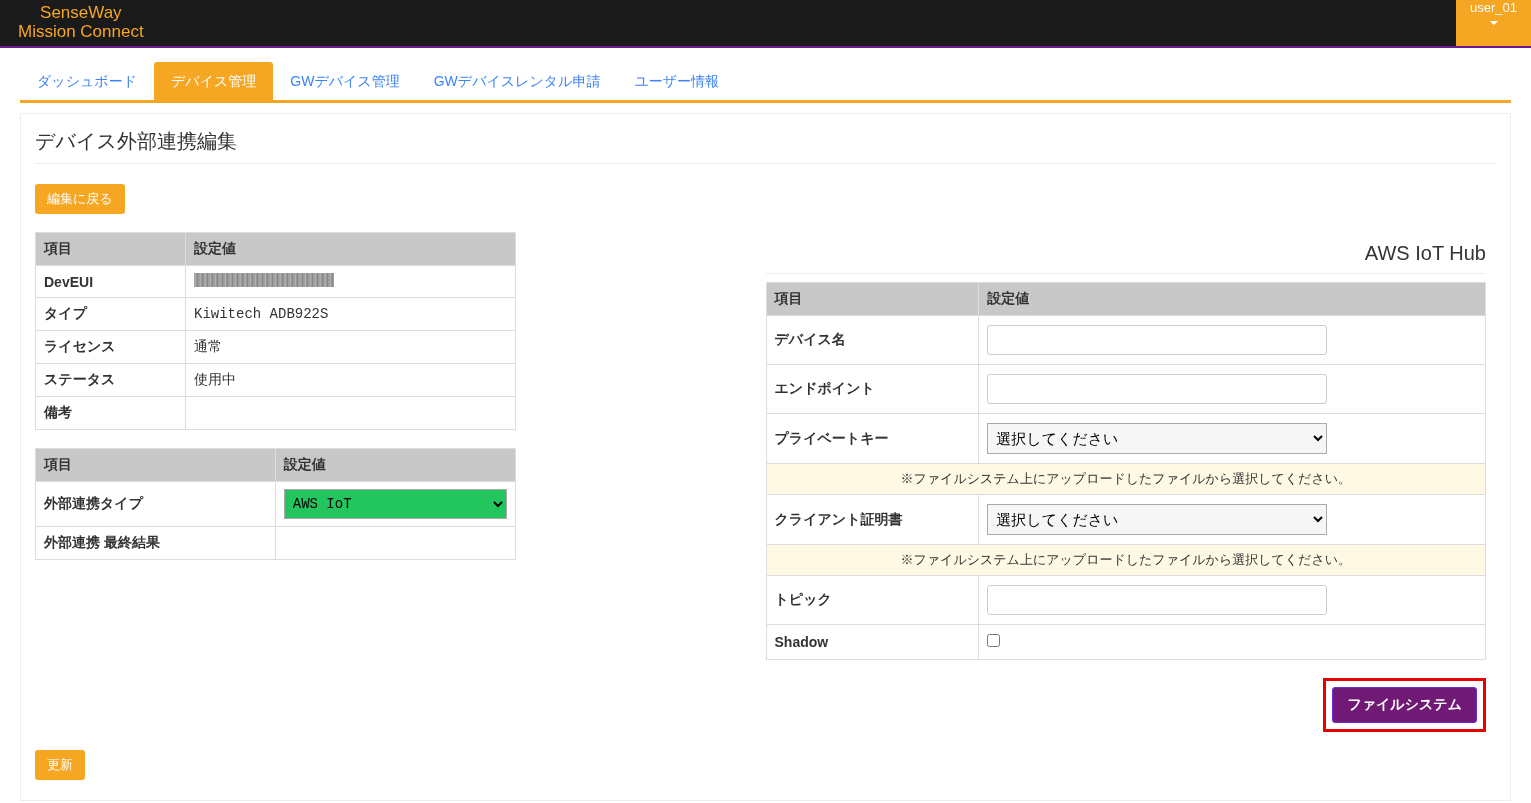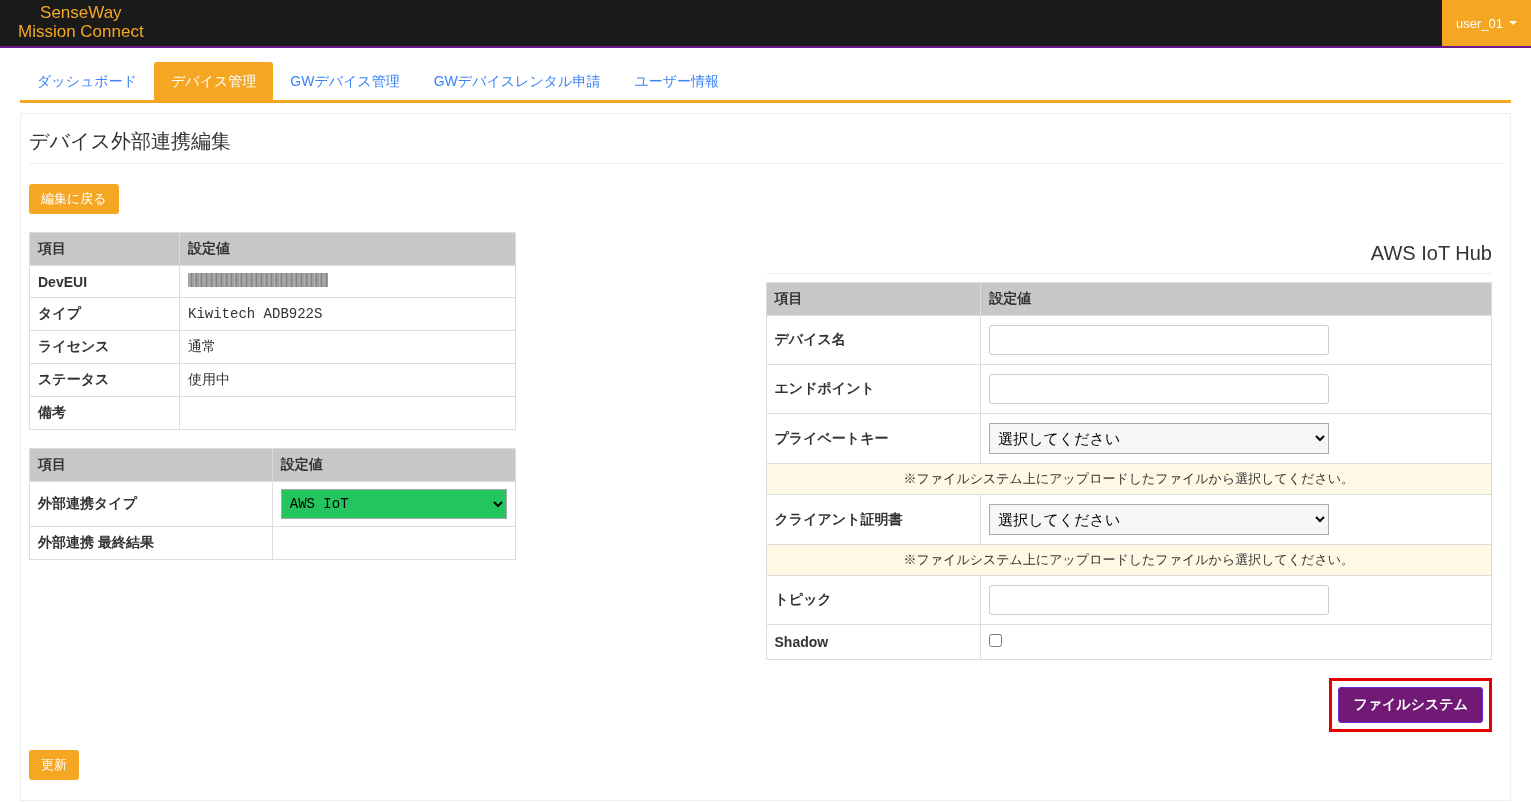--- a/index.html
+++ b/index.html
@@ -25,20 +25,21 @@
     .logo-line2 { color: #f5a623; font-size: 17px; font-weight: 500; }
     .user-menu {
       background: #f5a623;
       color: #fff;
       padding: 0 14px;
       display: flex;
       align-items: center;
       font-size: 13px;
       cursor: pointer;
       gap: 6px;
+      flex-direction: column;
     }
     .caret-down {
       width: 0; height: 0;
       border-left: 4px solid transparent;
       border-right: 4px solid transparent;
       border-top: 4px solid #fff;
     }
 
     
     .content { padding: 0 20px 20px; }
@@ -61,21 +62,21 @@
     .tab.active {
       background: #f5a623;
       color: #fff;
       border-radius: 3px 3px 0 0;
     }
 
     
     .panel {
       border: 1px solid #eee;
       margin-top: 10px;
-      padding: 14px 8px 20px;
+      padding: 14px 14px 20px;
     }
     .page-title {
       font-size: 20px;
       color: #333;
       font-weight: 400;
       margin-bottom: 20px;
       padding-bottom: 8px;
     }
     .title-underline { border-bottom: 1px solid #eee; }
 

